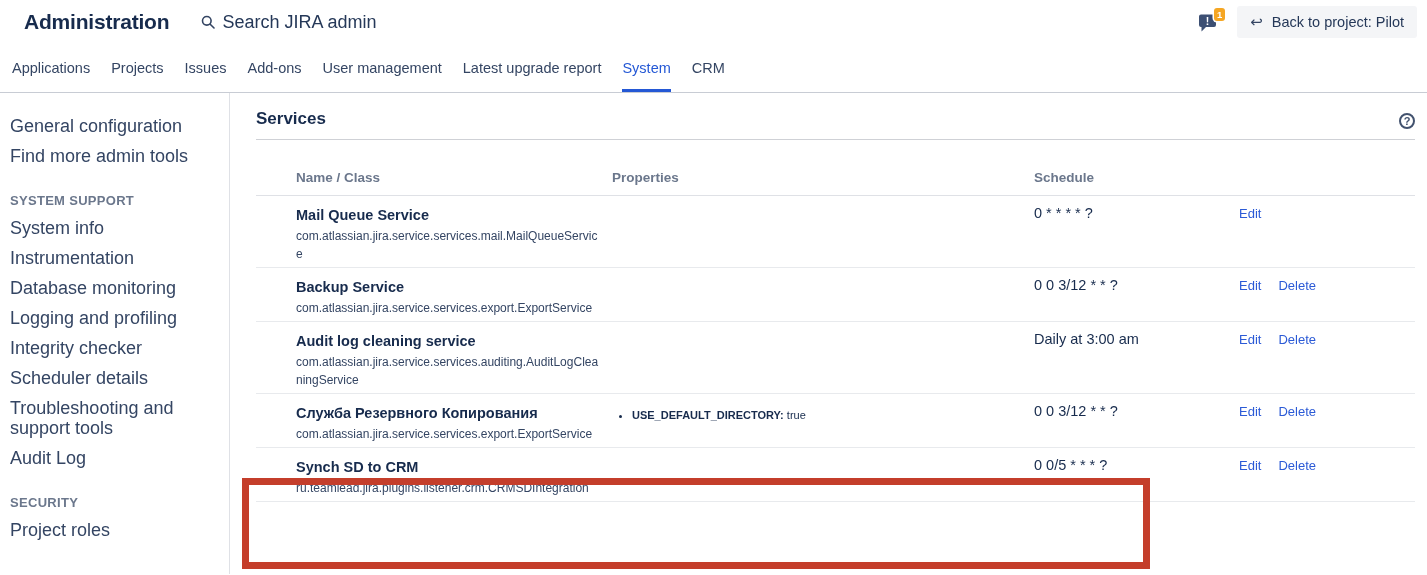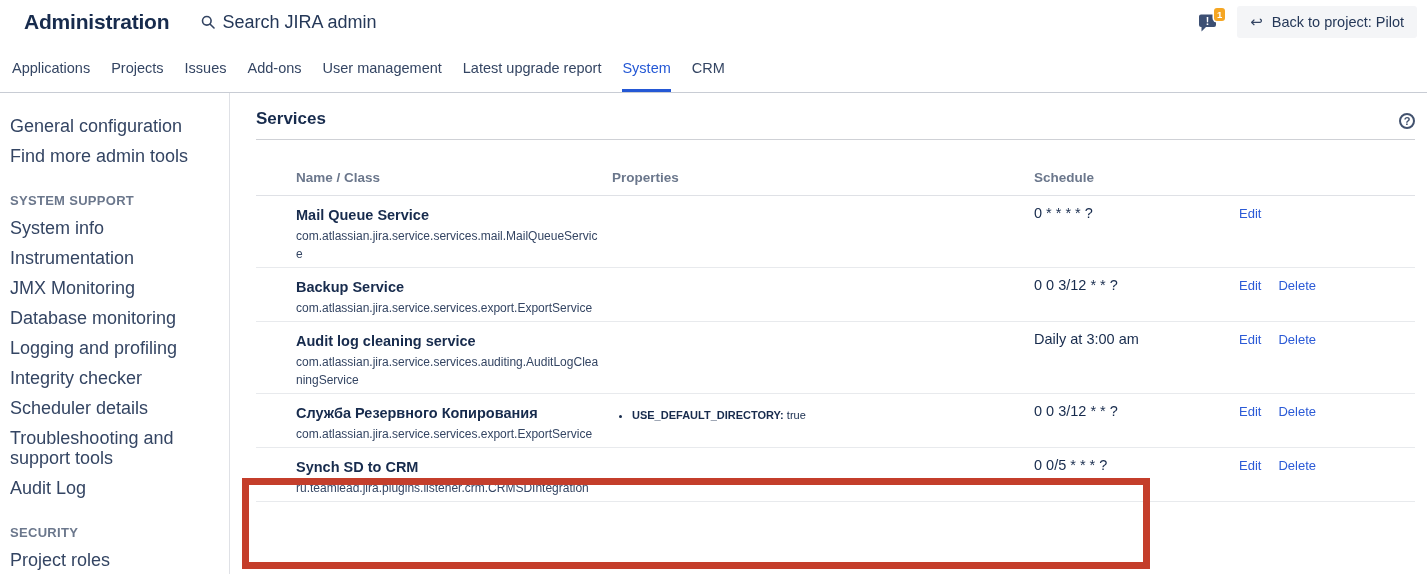--- a/index.html
+++ b/index.html
@@ -135,21 +135,20 @@
     </nav>
 
   <div class="content">
 
     <aside class="sidebar">
         <div class="side-item">General configuration</div>
         <div class="side-item">Find more admin tools</div>
         <div class="side-header">SYSTEM SUPPORT</div>
         <div class="side-item">System info</div>
         <div class="side-item">Instrumentation</div>
-        <div class="side-item">JMX Monitoring</div>
         <div class="side-item">Database monitoring</div>
         <div class="side-item">Logging and profiling</div>
         <div class="side-item">Integrity checker</div>
         <div class="side-item">Scheduler details</div>
         <div class="side-item">Troubleshooting and support tools</div>
         <div class="side-item">Audit Log</div>
         <div class="side-header">SECURITY</div>
         <div class="side-item">Project roles</div>
       </aside>
 

